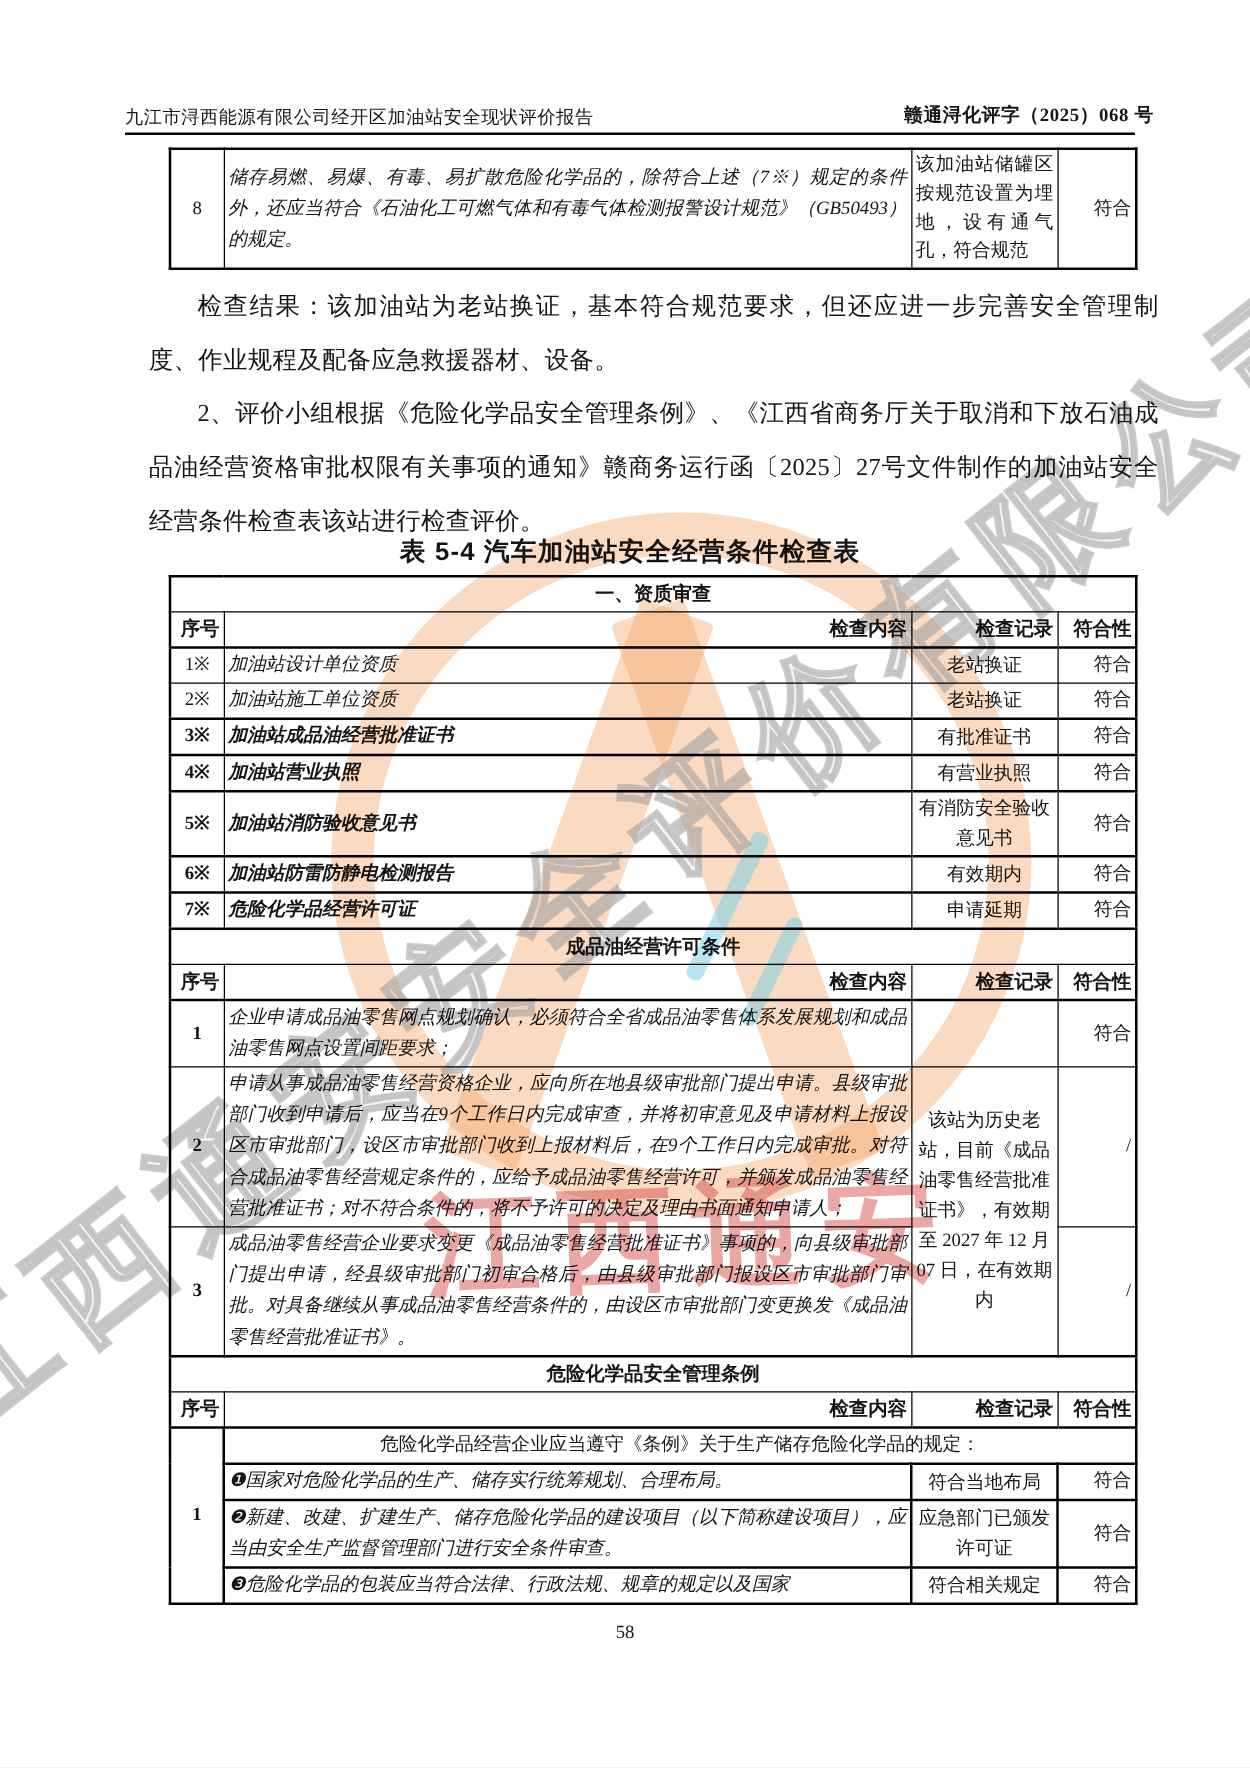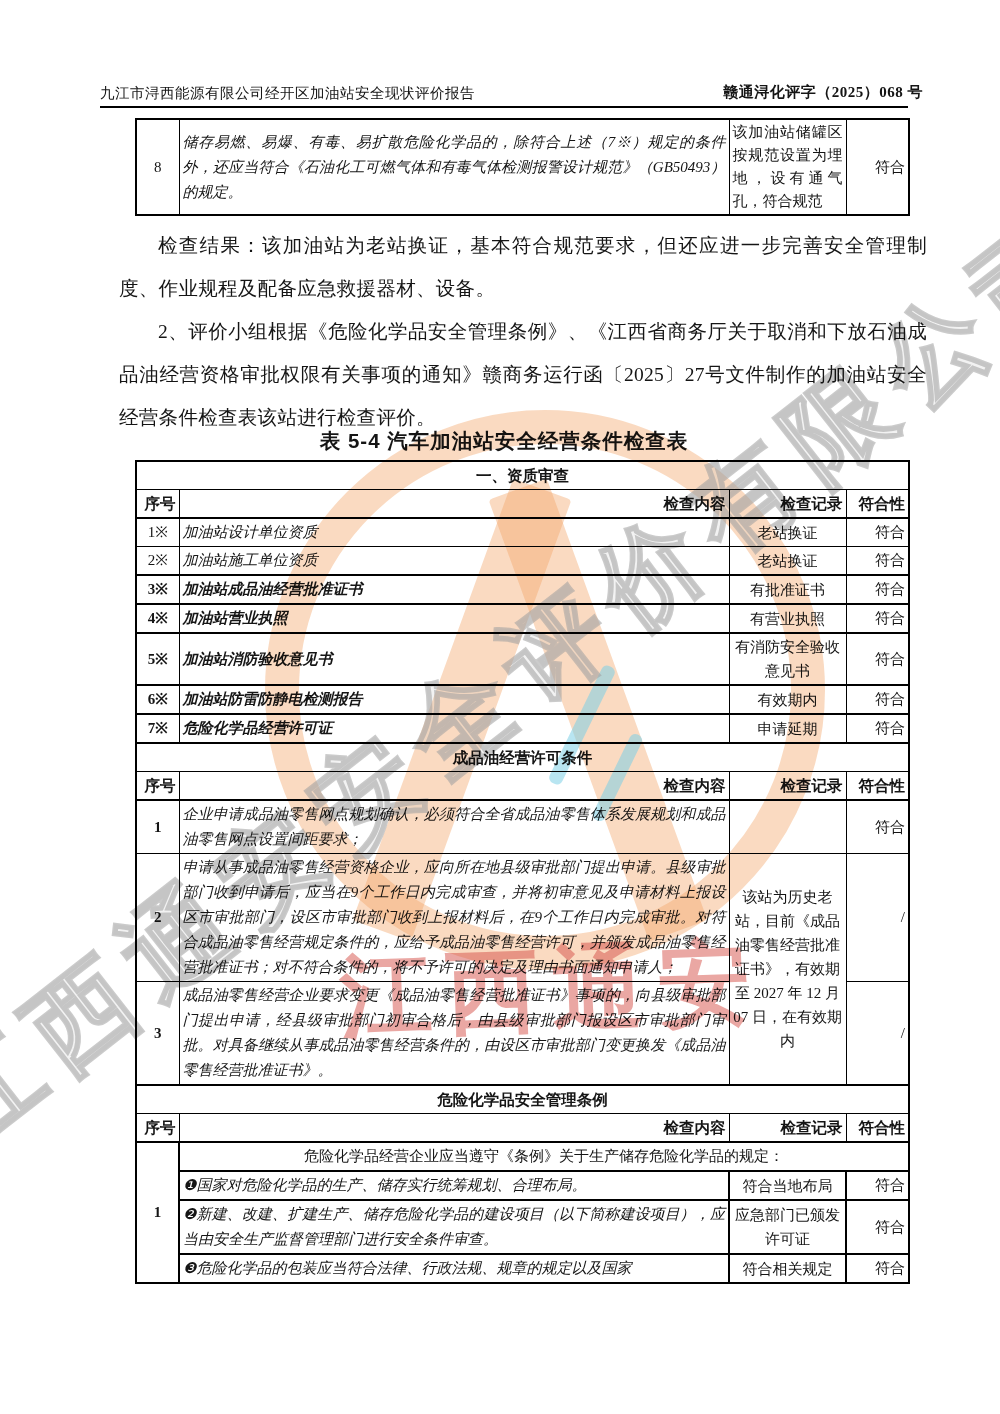--- a/index.html
+++ b/index.html
@@ -215,20 +215,21 @@
       <td class="c-conf">符合</td>
     </tr>
     <tr class="s3row">
       <td class="c-content">❸危险化学品的包装应当符合法律、行政法规、规章的规定以及国家</td>
       <td class="c-record">符合相关规定</td>
       <td class="c-conf">符合</td>
     </tr>
   </tbody>
     </table>
 
+  <div class="page-num">58</div>
 
   <div class="wm-layer">
     <div class="logo">
       <div class="logo-ring"></div>
       <div class="logo-bar left"></div>
       <div class="logo-bar right"></div>
       <div class="logo-accent a1"></div>
       <div class="logo-accent a2"></div>
     </div>
     <div class="wm-gray">江西通安安全评价有限公司</div>

